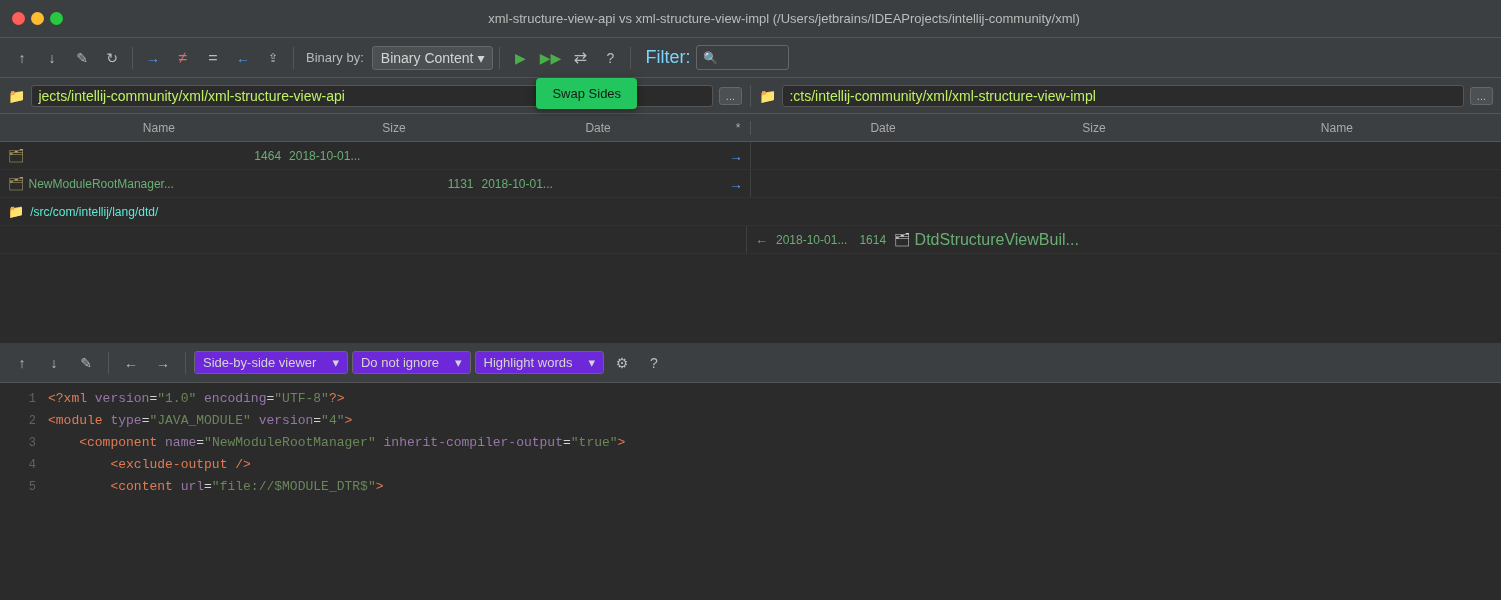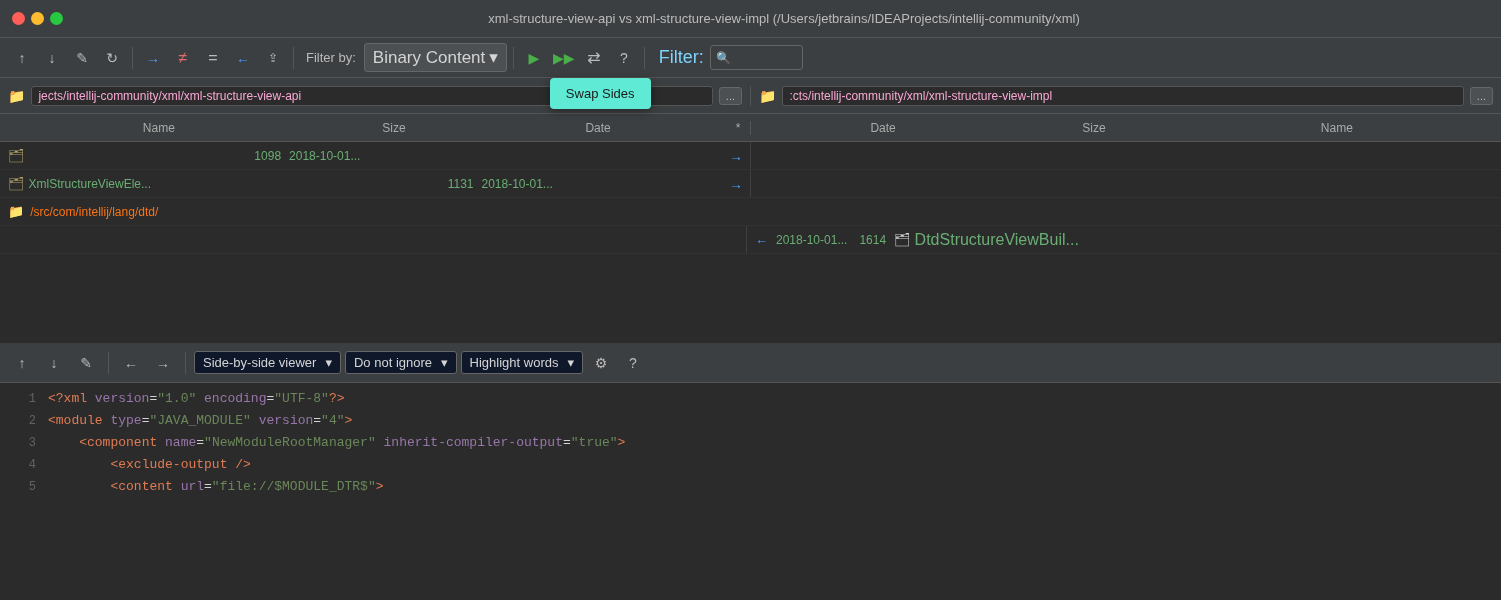--- a/index.html
+++ b/index.html
@@ -77,21 +77,21 @@
       color: #bbb;
       font-size: 13px;
       margin: 0 6px;
     }
     .compare-by-dropdown {
       background: #4c5052;
       border: 1px solid #666;
       border-radius: 3px;
       padding: 3px 8px;
       color: #d4d4d4;
-      font-size: 17px;
+      font-size: 14px;
       cursor: pointer;
       display: flex;
       align-items: center;
       gap: 4px;
     }
     .filter-label {
       color: #7dd3fc;
       font-size: 18px;
       margin-left: 8px;
       margin-right: 4px;
@@ -107,21 +107,21 @@
     }
 
     
     .tooltip-container {
       position: relative;
     }
     .swap-sides-tooltip {
       position: absolute;
       top: 34px;
       left: -30px;
-      background: #5eead4;
+      background: #22c55e;
       color: #1a1a1a;
       padding: 8px 16px;
       border-radius: 4px;
       font-size: 13px;
       white-space: nowrap;
       box-shadow: 0 2px 8px rgba(0,0,0,0.4);
       z-index: 100;
     }
 
     
@@ -145,22 +145,22 @@
     .folder-icon {
       font-size: 14px;
       color: #b0a06a;
     }
     .path-input {
       flex: 1;
       background: #2b2b2b;
       border: 1px solid #555;
       border-radius: 3px;
       padding: 2px 6px;
-      color: #f9a8d4;
-      font-size: 12px;
+      color: #bef264;
+      font-size: 14px;
     }
     .path-browse-btn {
       background: #4c5052;
       border: 1px solid #666;
       border-radius: 3px;
       padding: 2px 6px;
       color: #bbb;
       font-size: 11px;
       cursor: pointer;
     }
@@ -255,21 +255,21 @@
       border-bottom: 1px solid #323232;
       padding-left: 8px;
     }
     .dir-icon {
       margin-right: 6px;
       color: #b0a06a;
       font-size: 13px;
     }
     .dir-name {
       font-size: 12px;
-      color: #f97316;
+      color: #5eead4;
     }
 
     
     .dtd-row {
       height: 28px;
       display: flex;
       align-items: center;
       border-bottom: 1px solid #323232;
     }
     .dtd-left {
@@ -303,30 +303,30 @@
     .bottom-toolbar {
       background: #3c3f41;
       height: 40px;
       display: flex;
       align-items: center;
       padding: 0 8px;
       gap: 4px;
       border-bottom: 1px solid #555;
     }
     .bottom-dropdown {
-      background: #0f172a;
+      background: #6d28d9;
       border: 1px solid #666;
       border-radius: 3px;
       padding: 3px 8px;
       color: #d4d4d4;
       font-size: 13px;
       cursor: pointer;
       display: flex;
       align-items: center;
-      gap: 9px;
+      gap: 16px;
     }
 
     
     .code-area {
       background: #2b2b2b;
       padding: 8px 0;
       flex: 1;
     }
     .code-line {
       display: flex;
@@ -376,21 +376,21 @@
     <button class="toolbar-btn">↓</button>
     <button class="toolbar-btn">✎</button>
     <button class="toolbar-btn">↻</button>
     <div class="toolbar-divider"></div>
     <button class="toolbar-btn active" style="color:#4a9eff;">→</button>
     <button class="toolbar-btn red-active" style="color:#e06c6c; font-size:16px;">≠</button>
     <button class="toolbar-btn" style="font-size:16px;">=</button>
     <button class="toolbar-btn active" style="color:#4a9eff;">←</button>
     <button class="toolbar-btn" style="font-size:12px;">⇪</button>
     <div class="toolbar-divider"></div>
-    <span class="compare-by-label">Filter by:</span>
+    <span class="compare-by-label">Binary by:</span>
     <div class="compare-by-dropdown">
       <span>Binary Content</span>
       <span>▾</span>
     </div>
     <div class="toolbar-divider"></div>
     <button class="toolbar-btn" style="color:#4aaf4a;">▶</button>
     <button class="toolbar-btn" style="color:#4aaf4a;">▶▶</button>
     <div class="tooltip-container">
       <button class="toolbar-btn" style="font-size:16px;">⇄</button>
       <div class="swap-sides-tooltip">Swap Sides</div>
@@ -428,30 +428,30 @@
       <div class="col-header col-date">Date</div>
       <div class="col-header col-size">Size</div>
       <div class="col-header col-name">Name</div>
     </div>
   </div>
 
   <div class="file-area">
     <div class="file-row">
       <div class="file-left">
         <span class="file-icon">🗂</span>
-        <span class="file-size">1098</span>
+        <span class="file-size">1464</span>
         <span class="file-date">2018-10-01...</span>
         <span class="file-arrow">→</span>
       </div>
       <div class="file-right"></div>
     </div>
     <div class="file-row">
       <div class="file-left">
         <span class="file-icon">🗂</span>
-        <span class="file-name">XmlStructureViewEle...</span>
+        <span class="file-name">NewModuleRootManager...</span>
         <span class="file-size">1131</span>
         <span class="file-date">2018-10-01...</span>
         <span class="file-arrow">→</span>
       </div>
       <div class="file-right"></div>
     </div>
     <div class="dir-row">
       <span class="dir-icon">📁</span>
       <span class="dir-name">/src/com/intellij/lang/dtd/</span>
     </div>

